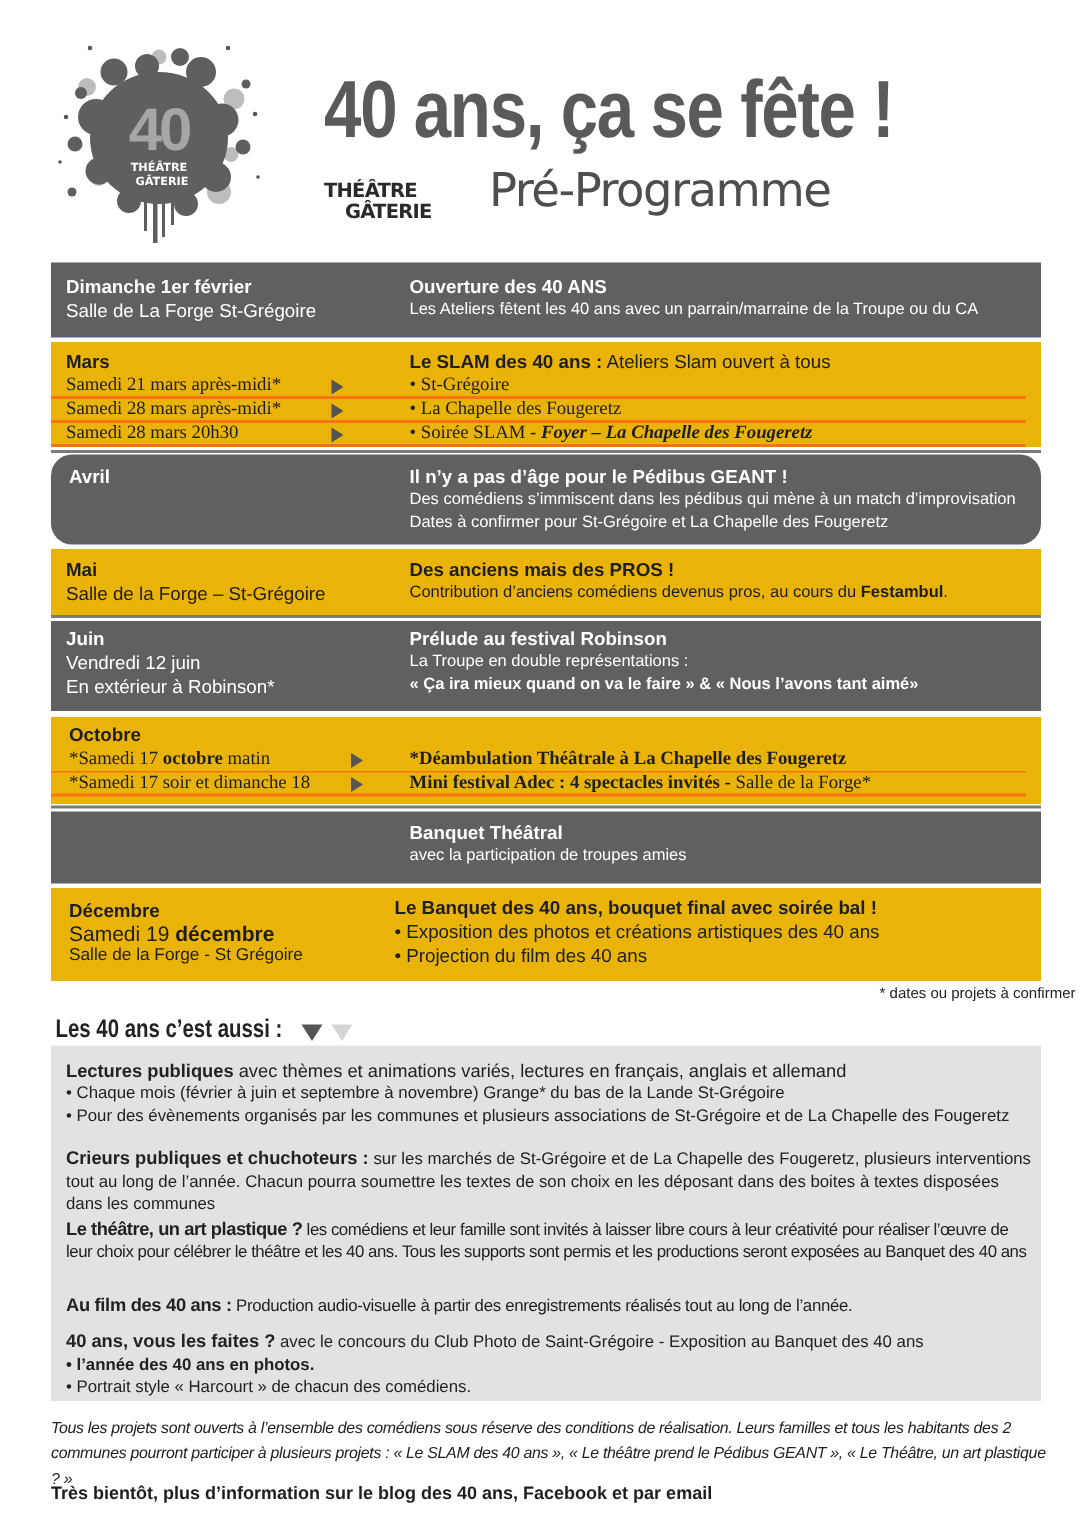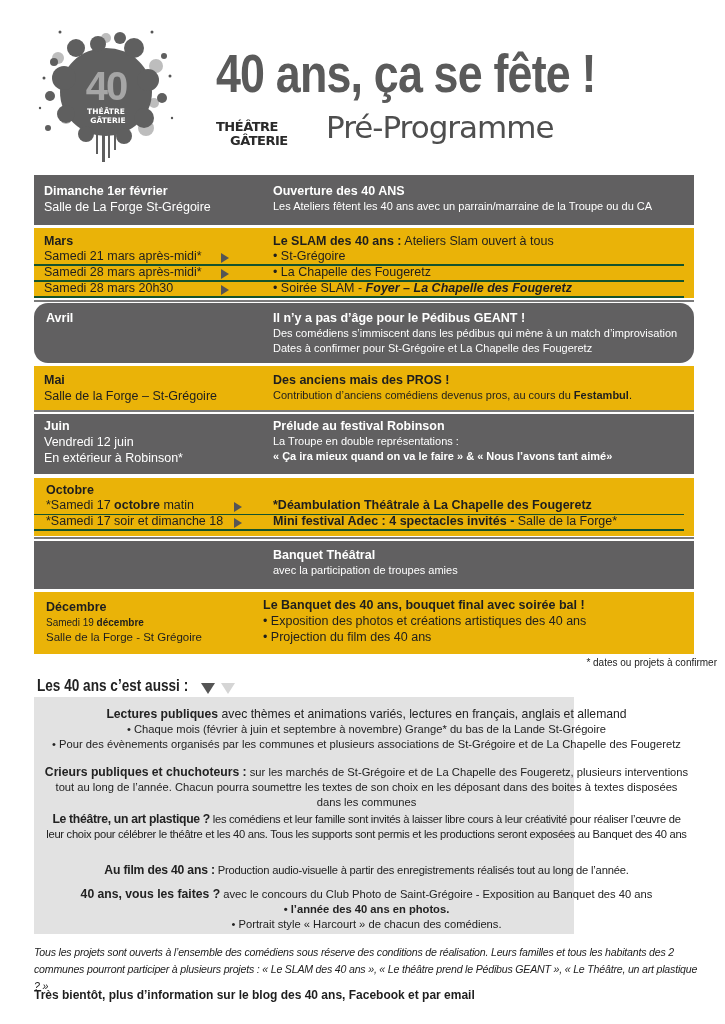--- a/index.html
+++ b/index.html
@@ -25,39 +25,39 @@
   
   .row { position: absolute; left: 34px; width: 660px; }
   .row.dark { background: #616061; color: #ffffff; }
   .row.light { background: #eab308; color: #1e1e1e; }
   .row .col-left { position: absolute; left: 10px; top: 8px; width: 220px; font-size: 12.5px; line-height: 16px; }
   .row .col-right { position: absolute; left: 239px; top: 8px; width: 415px; font-size: 12.5px; line-height: 16px; }
   .row .small { font-size: 11px; line-height: 15px; }
   .b { font-weight: bold; }
   .i { font-style: italic; }
 
-  .sub-line { position: absolute; left: 0; width: 650px; height: 17px; border-bottom: 2px solid #14532d; }
+  .sub-line { position: absolute; left: 0; width: 650px; height: 17px; border-bottom: 2px solid #f97316; font-family: Liberation Serif, serif; }
   .sub-line .date { position: absolute; left: 10px; top: 0; font-size: 12.5px; white-space: nowrap; }
   .sub-line .arrow { position: absolute; left: 187px; top: 4px; width: 0; height: 0;
     border-top: 5px solid transparent; border-bottom: 5px solid transparent; border-left: 8px solid #555; }
   .sub-line .arrow.oct { left: 200px; }
   .sub-line .txt { position: absolute; left: 239px; top: 0; font-size: 12.5px; white-space: nowrap; }
   .sep { position: absolute; left: 34px; width: 660px; height: 2px; background: #7a7a7a; }
 
   .footnote { position: absolute; right: 8px; top: 657px; font-size: 10px; color: #222; text-align: right; }
 
   
   .aussi-title {
     position: absolute; left: 37px; top: 676px; font-weight: bold; font-size: 17px; color: #222;
     transform: scaleX(0.8); transform-origin: left top; white-space: nowrap;
   }
   .tri { position: absolute; top: 683px; width: 0; height: 0;
     border-left: 7px solid transparent; border-right: 7px solid transparent; border-top: 11px solid #555; }
   .tri.light { border-top-color: #d5d5d5; }
-  .aussi-box { position: absolute; left: 34px; top: 697px; width: 540px; height: 237px; background: #e2e2e2; text-align: center; }
+  .aussi-box { position: absolute; left: 34px; top: 697px; width: 660px; height: 237px; background: #e2e2e2; }
   .aussi-box .blk { position: absolute; left: 10px; width: 645px; font-size: 11.2px; line-height: 15px; color: #222; }
   .aussi-box .blk .h { font-weight: bold; font-size: 12.2px; }
   .aussi-box .blk .lead { font-size: 12.2px; }
 
   .note { position: absolute; left: 34px; top: 944px; width: 670px; font-style: italic; font-size: 10.6px; line-height: 17px; color: #222; letter-spacing: -0.2px; }
   .closing { position: absolute; left: 34px; top: 988px; font-weight: bold; font-size: 12px; color: #1e1e1e; }
 </style>
 </head>
 <body>
 
@@ -200,21 +200,21 @@
 <div class="row dark" style="top:541px;height:48px;">
   <div class="col-right" style="top:6px">
     <div class="b">Banquet Théâtral</div>
     <div class="small">avec la participation de troupes amies</div>
   </div>
 </div>
 
 <div class="row light" style="top:592px;height:62px;">
   <div class="col-left" style="left:12px;top:7px">
     <div class="b">Décembre</div>
-    <div class="small" style="font-size:10px"><span>Samedi 19 </span><span class="b">décembre</span></div>
+    <div class="small" style="font-size:14px"><span>Samedi 19 </span><span class="b">décembre</span></div>
     <div class="small" style="font-size:11.5px">Salle de la Forge - St Grégoire</div>
   </div>
   <div class="col-right" style="left:229px;top:5px">
     <div class="b">Le Banquet des 40 ans, bouquet final avec soirée bal !</div>
     <div>• Exposition des photos et créations artistiques des 40 ans</div>
     <div>• Projection du film des 40 ans</div>
   </div>
 </div>
 
 <div class="footnote">* dates ou projets à confirmer</div>

